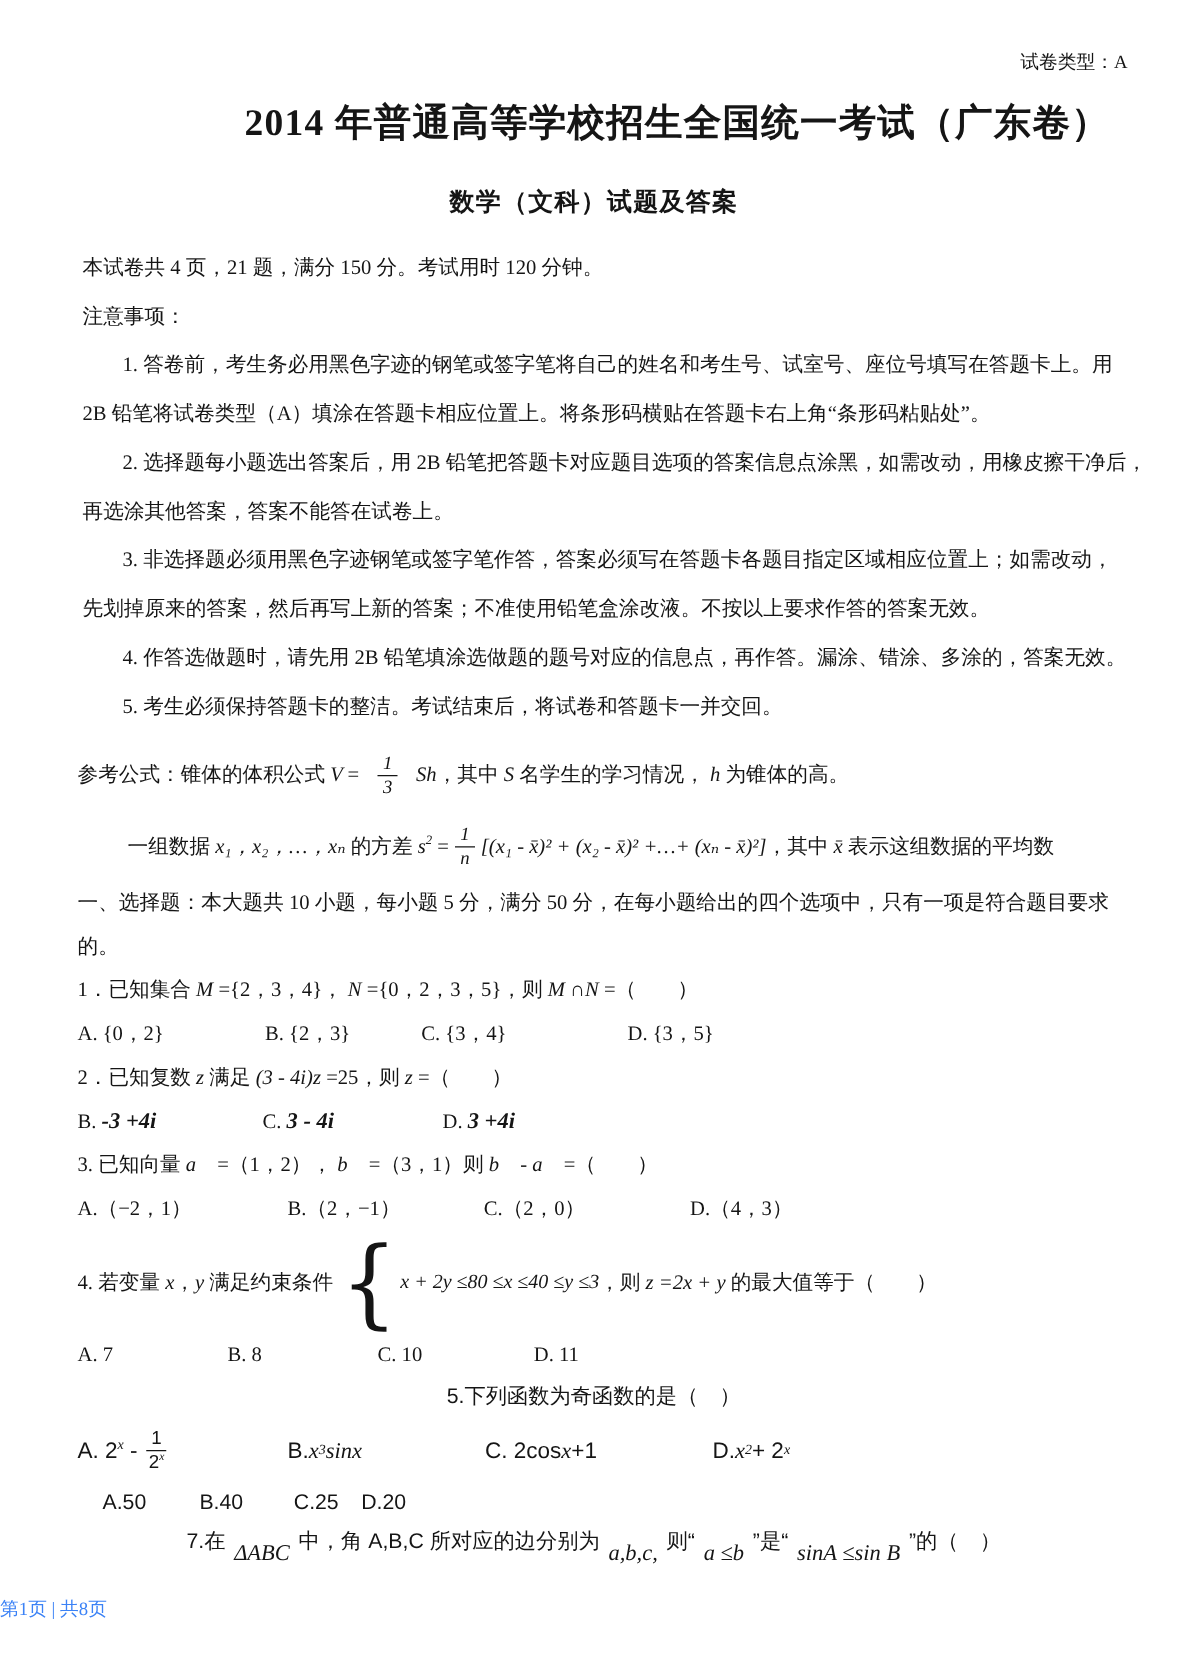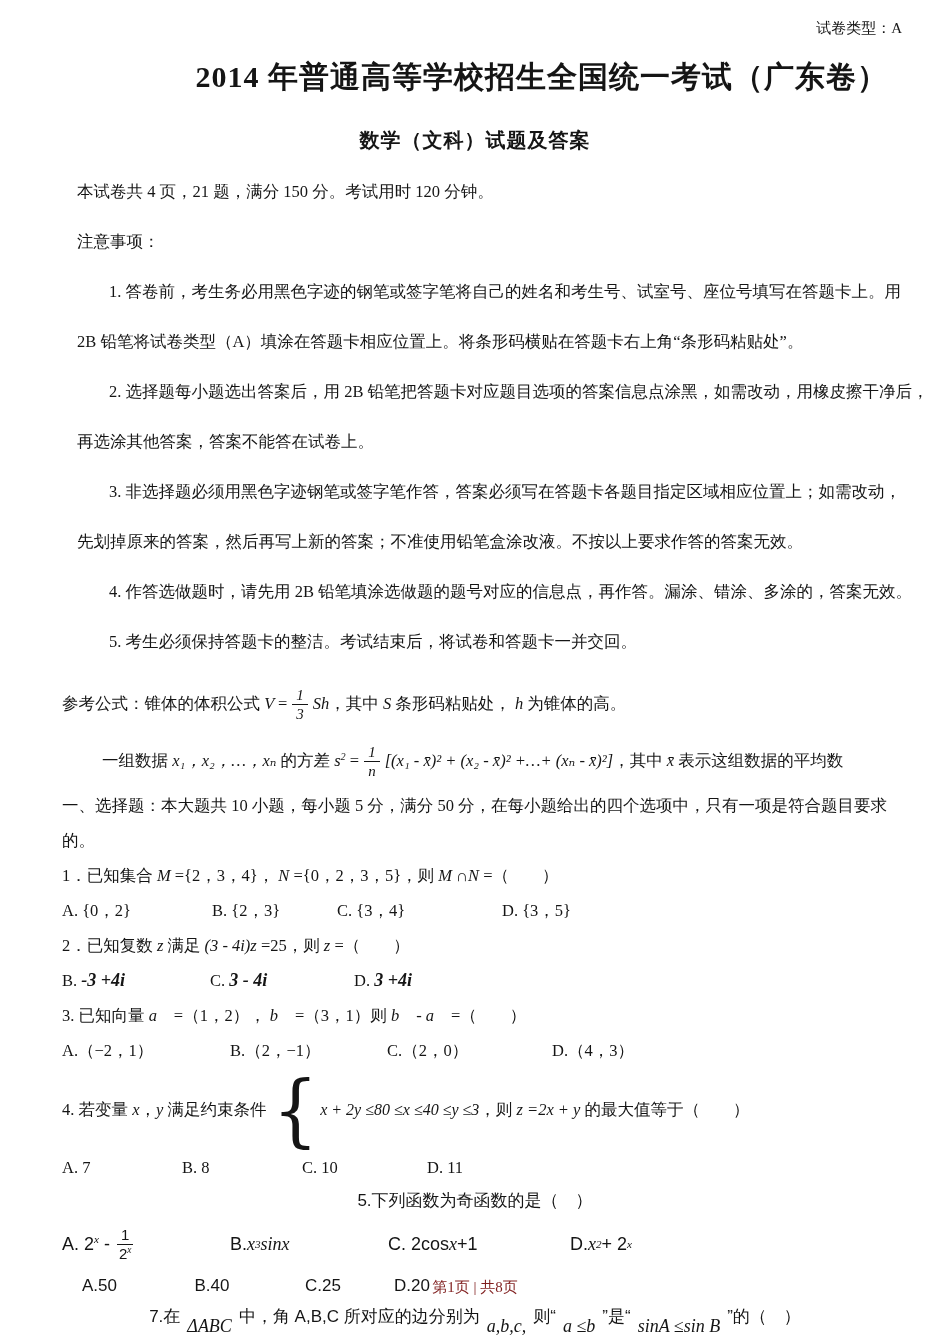--- a/index.html
+++ b/index.html
@@ -1,38 +1,38 @@
 <!DOCTYPE html>
 <html lang="zh"><head>
 <meta charset="utf-8">
 <style>
   html,body{margin:0;padding:0;}
   body{
     width:950px;height:1344px;background:#ffffff;color:#151515;
     position:relative;overflow:hidden;
     font-family:"Liberation Serif","DejaVu Serif",serif;
   }
-  .doc{padding:18px 62px 0 62px;}
+  .doc{padding:40px 62px 0 62px;}
   .paper-type{
     text-align:right;font-size:15px;line-height:20px;margin-right:-14px;
     font-family:"Liberation Serif","DejaVu Serif",serif;
   }
   .title{
     font-size:30px;font-weight:bold;text-align:right;
     margin:24px 0 0 0;line-height:30px;letter-spacing:1px;
   }
   .subtitle{
     font-size:20px;font-weight:bold;text-align:center;
     margin:34px 0 0 0;line-height:28px;letter-spacing:1px;
   }
   .intro{margin-top:20px;font-size:16.5px;}
-  .intro p{margin:15px;line-height:35px;white-space:nowrap;}
+  .intro p{margin:4px;line-height:35px;white-space:nowrap;}
   .ind{text-indent:32px;}
   .fline{display:flex;align-items:center;font-size:16.5px;white-space:nowrap;}
-  #volume{margin-top:8px;height:60px;}
+  #volume{margin-top:8px;height:60px;gap:10px;}
   #variance{height:54px;padding-left:40px;}
   .frac{
     display:inline-flex;flex-direction:column;align-items:center;
     margin:0 5px;font-size:15px;vertical-align:middle;
   }
   .frac .num{border-bottom:1.4px solid #151515;padding:0 4px;line-height:1.2;}
   .frac .den{line-height:1.2;padding:0 4px;}
   .mi{font-style:italic;font-family:"Liberation Serif","DejaVu Serif",serif;}
   .sup{font-size:62%;vertical-align:super;line-height:0;}
   .q{font-size:16.5px;line-height:35px;margin:0;white-space:nowrap;}
@@ -62,26 +62,26 @@
   .constraints{display:inline-flex;flex-direction:row;justify-content:center;font-size:16px;}
   .constraints .cline{line-height:26px;}
   .sans{font-family:"Liberation Sans","DejaVu Sans",sans-serif;text-align:center;}
   .q5stem{font-size:17px;line-height:32px;margin:0;white-space:nowrap;}
   .q5opts{display:flex;align-items:center;height:54px;font-size:18px;white-space:nowrap;}
   .q5opts .opt{display:inline-flex;align-items:center;}
   .q5opts .opt:nth-child(1){width:168px}
   .q5opts .opt:nth-child(2){width:158px}
   .q5opts .opt:nth-child(3){width:182px}
   .q6stem{font-size:17px;line-height:32px;margin:0;white-space:nowrap;}
-  #opts-q6{font-size:17px;line-height:30px;gap:35px;}
+  #opts-q6{font-size:17px;line-height:30px;}
   .q7line{font-size:17px;line-height:30px;margin:0;white-space:nowrap;}
   .low{position:relative;top:10px;margin:0 7px;font-size:18px;}
   .footer{
-    position:absolute;left:0;right:0;top:1278px;text-align:center;
-    font-size:15px;color:#7f1d1d;font-family:Liberation Serif, serif;
+    position:absolute;left:0;right:0;top:1278px;text-align:left;
+    font-size:15px;color:#3b82f6;font-family:Liberation Serif, serif;
   }
 </style>
 </head>
 <body>
 
 <div class="doc">
 
   <div class="paper-type">试卷类型：A</div>
 
   <h1 class="title">2014 年普通高等学校招生全国统一考试（广东卷）</h1>
@@ -99,21 +99,21 @@
     <p class="ind">4. 作答选做题时，请先用 2B 铅笔填涂选做题的题号对应的信息点，再作答。漏涂、错涂、多涂的，答案无效。</p>
     <p class="ind">5. 考生必须保持答题卡的整洁。考试结束后，将试卷和答题卡一并交回。</p>
   </div>
 
   <div class="fline" id="volume">
     <span><span>参考公式：锥体的体积公式</span><span class="mi"> V </span><span>=</span></span>
     <span class="frac">
       <span class="num mi">1</span>
       <span class="den mi">3</span>
     </span>
-    <span><span class="mi">Sh</span><span>，其中</span><span class="mi"> S </span><span>条形码粘贴处，</span><span class="mi"> h </span><span>为锥体的高。</span></span>
+    <span><span class="mi">Sh</span><span>，其中</span><span class="mi"> S </span><span>名学生的学习情况，</span><span class="mi"> h </span><span>为锥体的高。</span></span>
   </div>
 
   <div class="fline" id="variance">
     <span><span>一组数据</span><span class="mi"> x₁，x₂，…，xₙ </span><span>的方差</span><span class="mi"> s</span><span class="mi sup">2</span><span> =</span></span>
     <span class="frac">
       <span class="num mi">1</span>
       <span class="den mi">n</span>
     </span>
     <span><span class="mi">[(x₁ - x̄)² + (x₂ - x̄)² +…+ (xₙ - x̄)²]</span><span>，其中</span><span class="mi"> x̄ </span><span>表示这组数据的平均数</span></span>
   </div>

